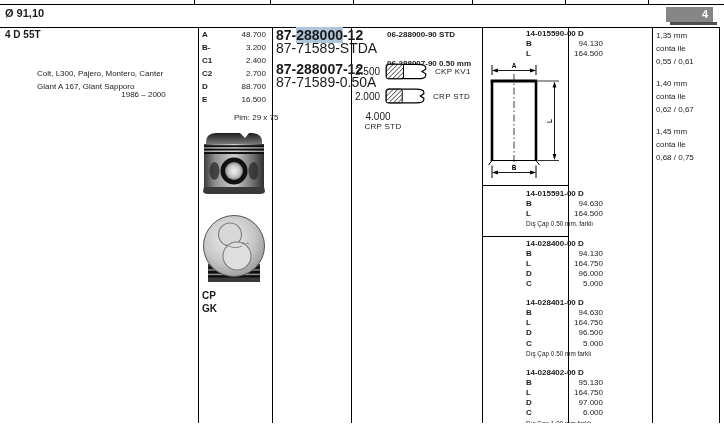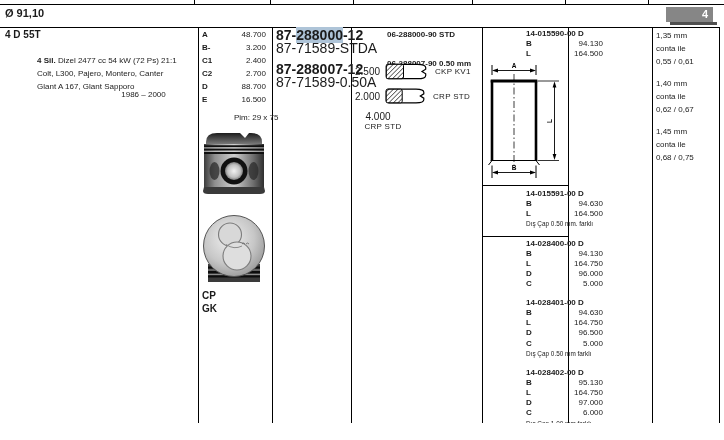--- a/index.html
+++ b/index.html
@@ -55,21 +55,20 @@
   <div class="line" style="left:481.6px;top:27px;width:1.1px;height:408px;"></div>
   <div class="line" style="left:567.5px;top:27px;width:1.1px;height:408px;"></div>
   <div class="line" style="left:651.6px;top:27px;width:1.1px;height:408px;"></div>
   <div class="line" style="left:718.6px;top:27px;width:1.2px;height:408px;"></div>
   <div class="line" style="left:0;top:434.6px;width:720px;height:1.8px;"></div>
   <div class="shadow" style="left:2px;top:437.6px;width:417px;height:1.3px;"></div>
   <div class="line" style="left:482px;top:184.6px;width:86px;height:1px;"></div>
   <div class="line" style="left:482px;top:235.8px;width:86px;height:1px;"></div>
 
   <div class="abs fs85 b" style="left:5px;top:29.5px;">4 D 55T</div>
-  <div class="abs fs8" style="left:5px;top:56px;width:190px;white-space:nowrap;"><span class="b">4 Sil.</span><span> Dizel 2477 cc 54 kW (72 Ps) 21:1</span></div>
   <div class="abs fs8" style="left:5px;top:69px;">Colt, L300, Pajero, Montero, Canter</div>
   <div class="abs fs8" style="left:5px;top:82px;">Glant A 167, Glant Sapporo</div>
   <div class="years">1986 – 2000</div>
 
   <div class="abs" style="left:202px;top:29.5px;width:64px;">
     <div class="dimrow">
         <span class="b">A</span>
         <span>48.700</span>
       </div>
     <div class="dimrow">

